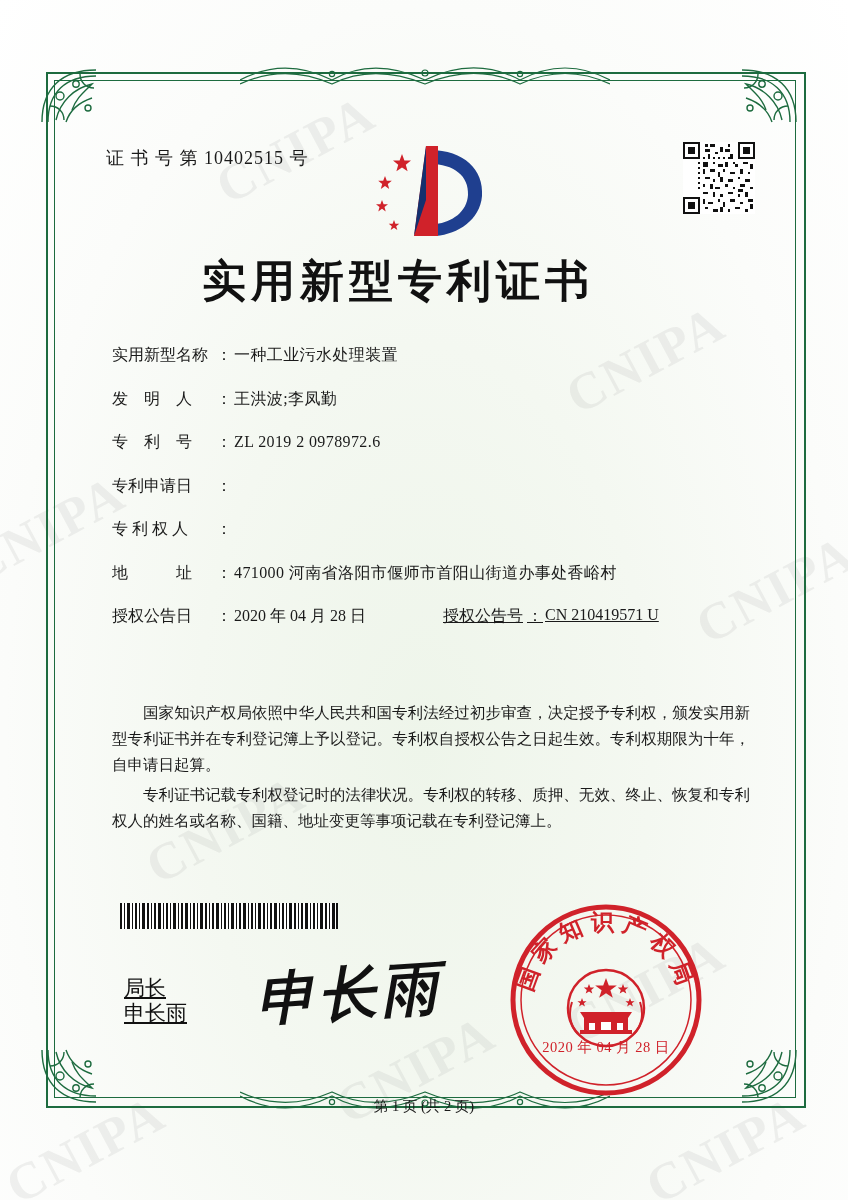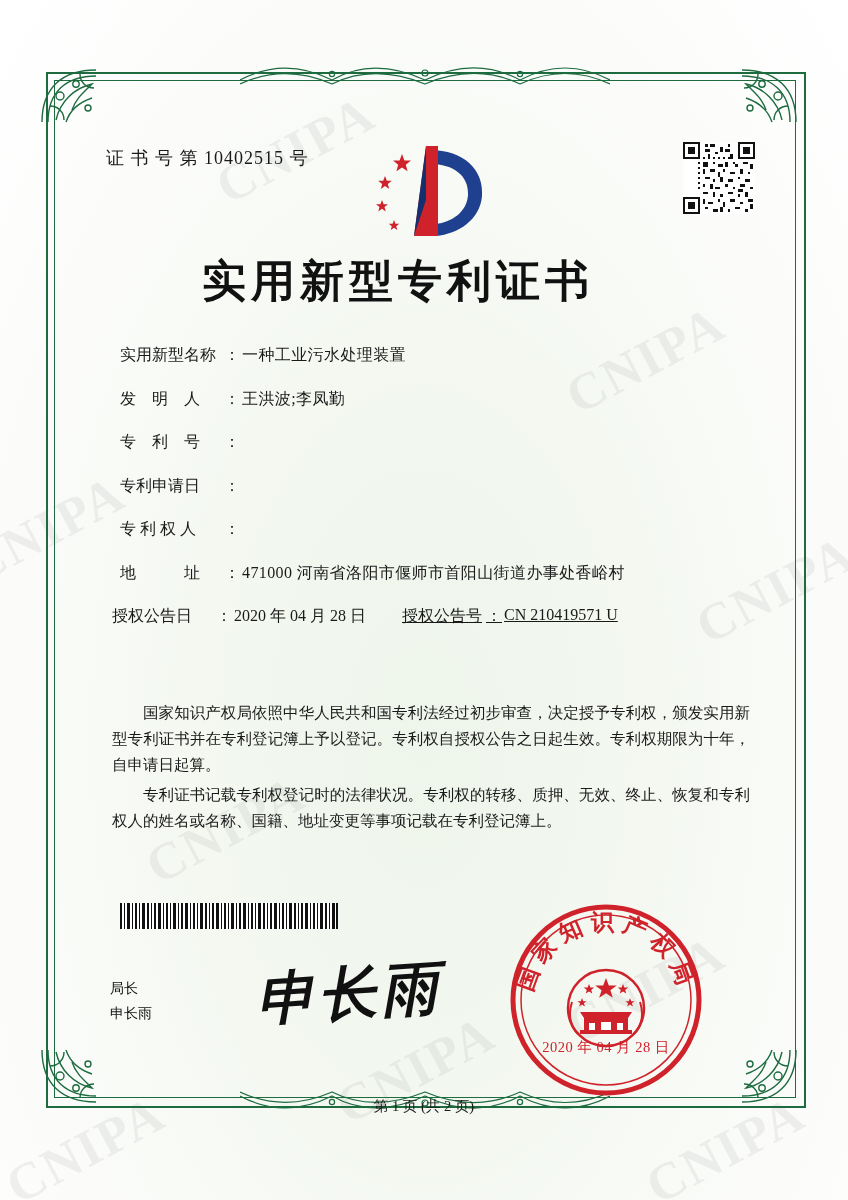--- a/index.html
+++ b/index.html
@@ -89,48 +89,47 @@
     font-family:"Liberation Serif","DejaVu Serif",serif;
     font-size:16px;color:#1a1a1a;
   }
   .field-row{
     display:flex;align-items:baseline;margin-bottom:22.5px;
   }
   .field-label{
     width:104px;flex:0 0 104px;
     display:flex;justify-content:space-between;
     letter-spacing:0px;
-    margin-left:8px;
   }
   .field-colon{margin:0 2px 0 0;}
   .field-value{flex:1;letter-spacing:0.4px;}
 
-  .grant-row{display:flex;align-items:flex-end;margin-bottom:8px;}
+  .grant-row{display:flex;align-items:flex-end;margin-bottom:8px;gap:41px;}
   .grant-left{width:290px;flex:0 0 290px;display:flex;}
   .grant-left .gl-lab{width:104px;flex:0 0 104px;display:flex;justify-content:space-between;}
   .grant-right{display:flex;text-decoration:underline;}
   .grant-right .gr-lab{margin-right:4px;}
 
   
   .paras{
     position:absolute;left:112px;top:700px;width:638px;
     font-family:Liberation Sans, sans-serif;
     font-size:15.5px;line-height:26px;color:#1a1a1a;text-align:justify;
   }
   .paras p{margin:0 0 4px 0;text-indent:2em;}
 
   
   .barcode{
     position:absolute;left:120px;top:903px;width:218px;height:26px;
   }
   
   .sig-label{
-    position:absolute;left:110px;top:976px;
-    font-family:"Liberation Serif","DejaVu Serif",serif;
-    font-size:14px;line-height:25px;color:#111;
+    position:absolute;left:124px;top:976px;
+    font-family:"Liberation Serif","DejaVu Serif",serif;
+    font-size:21px;line-height:25px;color:#111;text-decoration:underline;
   }
   .sig-hand{
     position:absolute;left:256px;top:955px;width:200px;height:72px;
     font-family:"Liberation Serif","DejaVu Serif",serif;
     font-size:58px;font-weight:bold;font-style:italic;
     color:#111;letter-spacing:4px;white-space:nowrap;
     transform:rotate(-4deg);
   }
   
   .seal{
@@ -385,20 +384,21 @@
 
     <div class="field-row">
       <div class="field-label">发　明　人</div>
       <div class="field-colon">：</div>
       <div class="field-value">王洪波;李凤勤</div>
     </div>
 
     <div class="field-row">
       <div class="field-label">专　利　号</div>
       <div class="field-colon">：</div>
+      <div class="field-value">ZL 2019 2 0978972.6</div>
     </div>
 
     <div class="field-row">
       <div class="field-label">专利申请日</div>
       <div class="field-colon">：</div>
     </div>
 
     <div class="field-row">
       <div class="field-label">专 利 权 人</div>
       <div class="field-colon">：</div>

